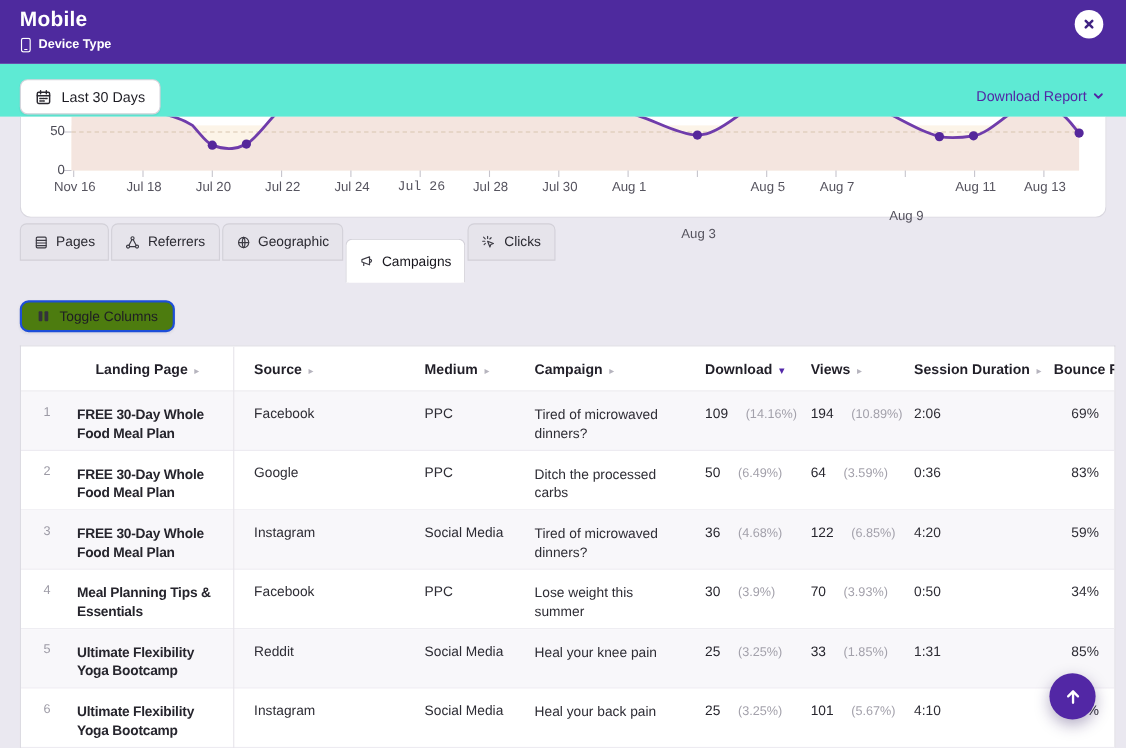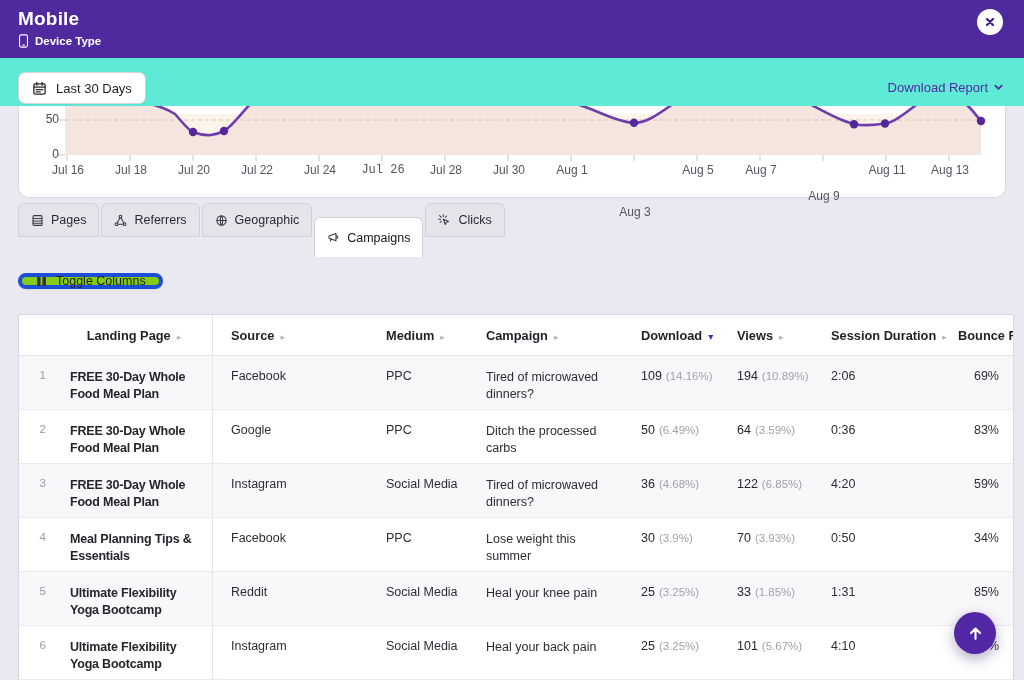--- a/index.html
+++ b/index.html
@@ -42,22 +42,22 @@
   .xlab{position:absolute;top:57px;width:60px;text-align:center;font-size:12px;color:#56545f;white-space:nowrap;}
 
   
   .tabs{position:absolute;left:18px;top:217px;height:40px;display:flex;align-items:flex-end;gap:2px;z-index:6;}
   .tab{display:flex;align-items:center;gap:7px;height:34px;margin-bottom:20px;padding:0 12px;cursor:pointer;
     background:#e6e4eb;border:1px solid #d2d0d8;border-radius:6px 6px 0 0;font-size:12.5px;color:#2b2a32;font-family:inherit;box-sizing:border-box;}
   .tab .ic{color:#3c3b44;}
   .tab.active{height:40px;margin-bottom:0;background:#fff;border-bottom:none;font-weight:500;color:#17161d;}
 
   
-  .toggle-btn{position:absolute;left:18px;top:273px;height:16px;display:flex;align-items:center;gap:8px;padding:0 13px;
-    background:#84cc16;border:4px solid #1d4ed8;border-radius:8px;font-size:12.5px;font-weight:500;color:#1e1d24;cursor:pointer;
+  .toggle-btn{position:absolute;left:18px;top:273px;height:29px;display:flex;align-items:center;gap:8px;padding:0 13px;
+    background:#4d7c0f;border:2px solid #1d4ed8;border-radius:8px;font-size:12.5px;font-weight:500;color:#1e1d24;cursor:pointer;
     font-family:inherit;box-shadow:0 1px 2px rgba(20,20,40,.06);z-index:6;}
   .toggle-btn .ic{color:#33323b;}
 
   
   .table-card{position:absolute;left:18px;top:314px;width:996px;bottom:0;background:#fff;
     border:1px solid #d9d7df;border-bottom:none;box-sizing:border-box;overflow:hidden;z-index:5;}
   .tbl{position:absolute;left:0;top:0;width:1080px;}
   .thead{display:flex;height:40px;align-items:center;background:#fff;border-bottom:1px solid #e6e4ea;
     font-weight:700;font-size:12.8px;color:#211f28;}
   .th,.td{box-sizing:border-box;flex:none;}
@@ -77,21 +77,21 @@
   .sort.desc{color:#5328a8;font-size:10px;}
   .trow{display:flex;min-height:53px;border-bottom:1px solid #edebf1;font-size:12.5px;color:#2e2d35;background:#fff;}
   .trow.odd{background:#f8f7fa;}
   .td{padding-top:13px;}
   .td.c-num{text-align:right;padding-right:10px;color:#9c9aa5;font-size:11.5px;}
   .td.c-landing{padding-left:14px;padding-right:4px;font-weight:700;color:#26252d;line-height:17px;letter-spacing:-.2px;}
   .td.c-source,.td.c-medium,.td.c-session{padding-left:19px;white-space:nowrap;}
   .td.c-campaign{padding-left:19px;padding-right:12px;line-height:17px;}
   .td.c-visitors,.td.c-views{padding-left:19px;white-space:nowrap;}
   .td .v{font-weight:500;color:#26252d;}
-  .td .pct{color:#a3a1ab;font-size:11.5px;margin-left:4px;}
+  .td .pct{color:#a3a1ab;font-size:11.5px;margin-left:16px;}
   .td.c-bounce{text-align:right;padding-right:100px;white-space:nowrap;}
   .col-divider{position:absolute;left:193px;top:0;bottom:0;width:1px;background:#e6e4ea;z-index:4;}
 
   
   .fab{position:absolute;left:954px;top:612px;width:42px;height:42px;border-radius:50%;background:#5227a5;border:none;cursor:pointer;
     display:flex;align-items:center;justify-content:center;box-shadow:0 5px 14px rgba(40,20,90,.35);z-index:25;padding:0;color:#fff;}
   .fab .ic svg{width:17px;height:17px;stroke-width:2;}
 </style>
 </head>
 <body>
@@ -149,21 +149,21 @@
         <circle cx="854" cy="124.2" r="4.2"></circle>
       <circle cx="885" cy="123.5" r="4.2"></circle>
         <circle cx="981" cy="121" r="4.2"></circle>
     </g>
     <path d="M58 120h7M58 155h7" stroke="#c6c4cc" stroke-width="1" fill="none"></path>
     <path d="M67 155v6M130 155v6M193 155v6M256 155v6M319 155v6M382 155v6M445 155v6M508 155v6M571 155v6M634 155v6M697 155v6M760 155v6M823 155v6M886 155v6M949 155v6" stroke="#c6c4cc" stroke-width="1" fill="none"></path>
   </svg>
   <span class="ylab y50">50</span>
   <span class="ylab y0">0</span>
   <div id="xlabels">
-      <span class="xlab" style="left: 19px;">Jul 16</span>
+      <span class="xlab" style="left: 19px;">Nov 16</span>
       <span class="xlab" style="left: 82px;">Jul 18</span>
       <span class="xlab" style="left: 145px;">Jul 20</span>
       <span class="xlab" style="left: 208px;">Jul 22</span>
       <span class="xlab" style="left: 271px;">Jul 24</span>
       <span class="xlab" style="left: 334px; font-family: Liberation Mono, monospace;">Jul 26</span>
       <span class="xlab" style="left: 397px;">Jul 28</span>
       <span class="xlab" style="left: 460px;">Jul 30</span>
       <span class="xlab" style="left: 523px;">Aug 1</span>
       <span class="xlab" style="left: 586px; margin-top: 42px;">Aug 3</span>
       <span class="xlab" style="left: 649px;">Aug 5</span>

